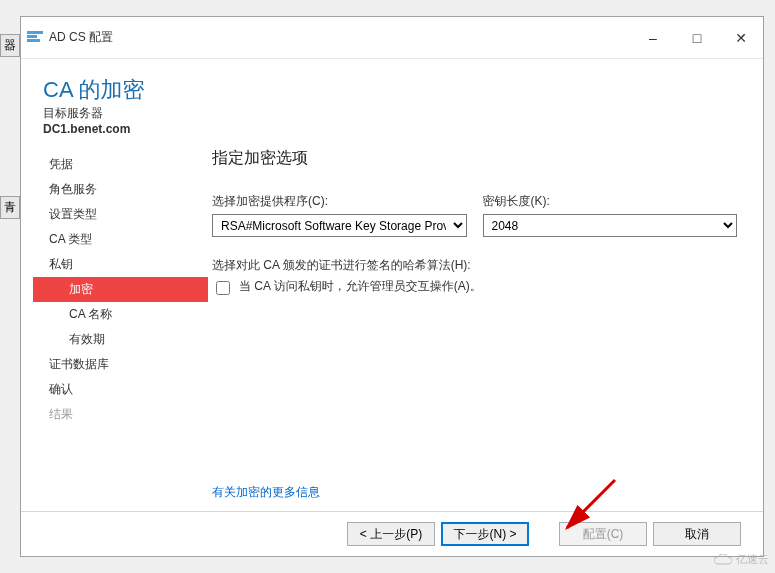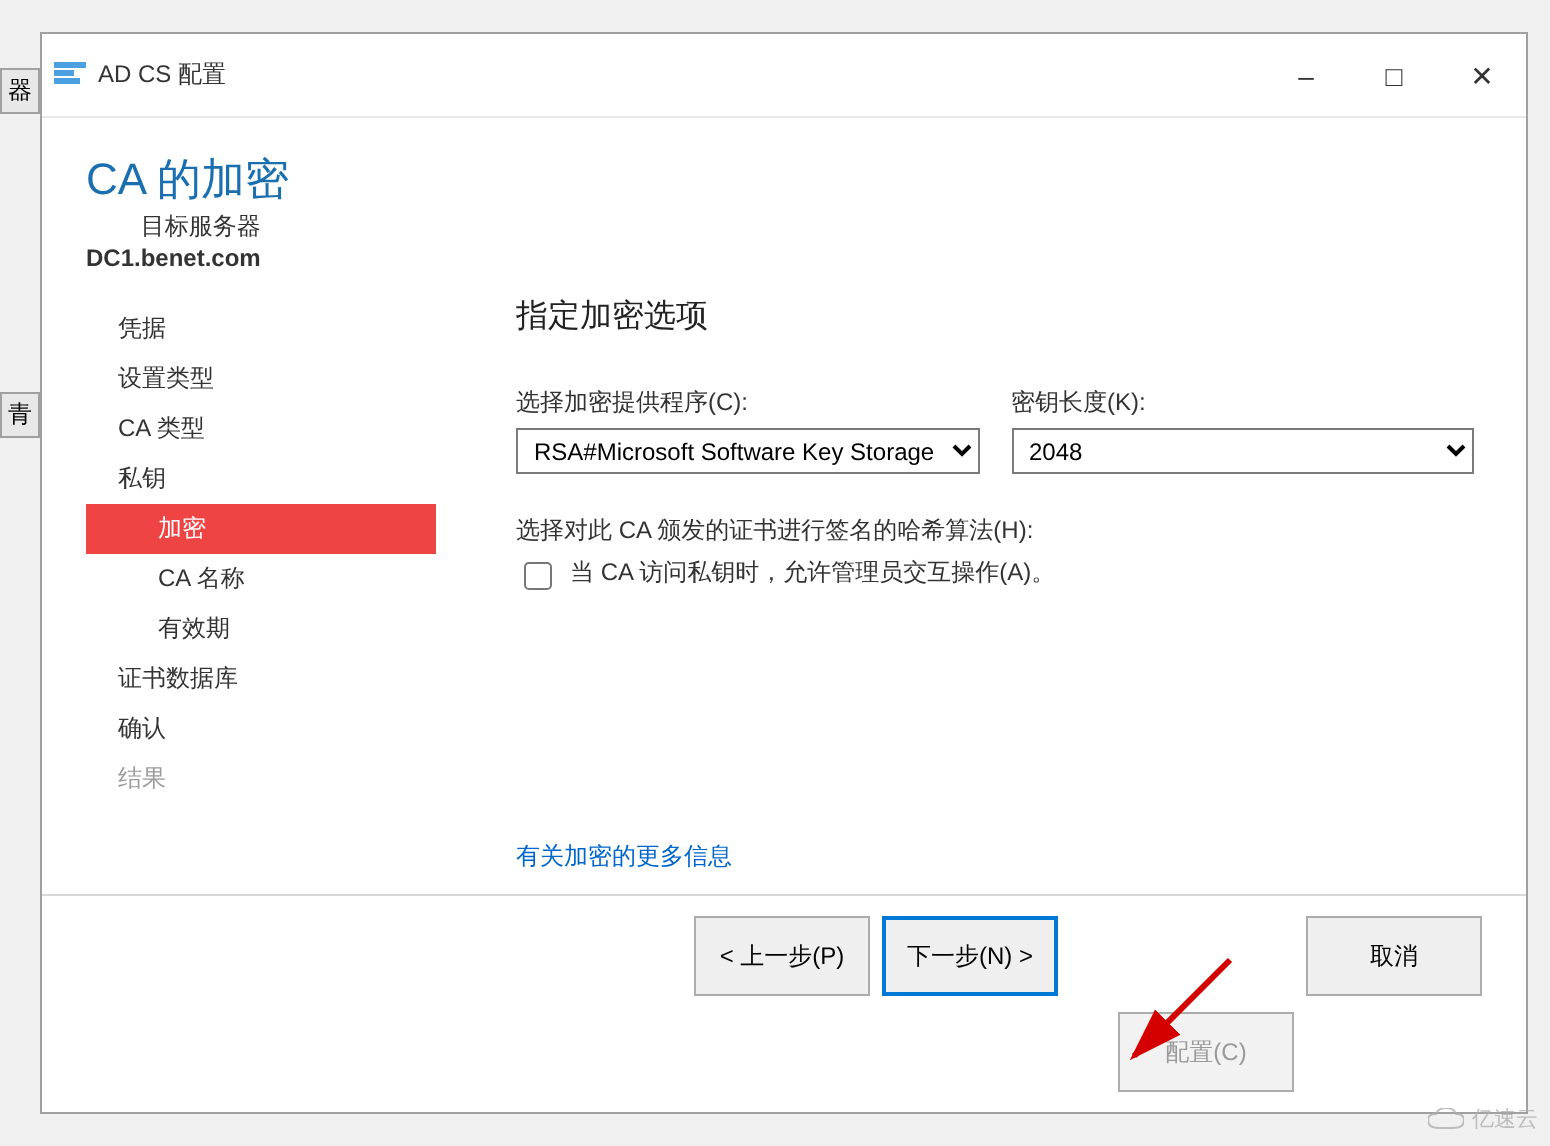--- a/index.html
+++ b/index.html
@@ -6,44 +6,44 @@
 body { margin: 0; background: #f0f0f0; width: 775px; height: 573px; position: relative; overflow: hidden; }
 .window { position: absolute; left: 20px; top: 16px; width: 744px; height: 541px; background: #fff; border: 1px solid #a0a0a0; display: flex; flex-direction: column; }
 .titlebar { height: 42px; display: flex; align-items: center; padding-left: 6px; border-bottom: 1px solid #e8e8e8; font-size: 12px; color: #333; }
 .titlebar .win-icon { width: 16px; height: 14px; margin-right: 6px; }
 .win-icon svg { width: 16px; height: 14px; }
 .titlebar .title-text { flex: 1; }
 .win-controls { display: flex; }
 .win-btn { width: 44px; height: 30px; display: flex; align-items: center; justify-content: center; font-size: 14px; color: #333; cursor: pointer; }
 .header-area { padding: 16px 24px 4px 22px; display: flex; align-items: flex-start; flex-direction: column; }
 .page-title { font-size: 22px; color: #1a6fb0; font-weight: 300; flex: 1; }
-.target-block { text-align: right; font-size: 12px; color: #333; }
+.target-block { font-size: 12px; color: #333; }
 .target-block .srv { font-weight: bold; }
-.content { flex: 1; display: flex; padding: 4px 22px 0 22px; overflow: hidden; gap: 36px; }
+.content { flex: 1; display: flex; padding: 4px 22px 0 12px; overflow: hidden; }
 .sidebar { width: 175px; padding-top: 8px; }
 .sidebar-item { font-size: 12px; color: #333; padding: 4px 0 4px 16px; cursor: pointer; }
 .sidebar-item.sub { padding-left: 36px; }
 .sidebar-item.disabled { color: #9a9a9a; }
 .sidebar-item.active { background: #ef4444; color: #fff; }
 .main { flex: 1; padding: 4px 4px 0 4px; display: flex; flex-direction: column; }
 .section-title { font-size: 16px; color: #222; margin-bottom: 24px; }
 .row { display: flex; gap: 16px; margin-bottom: 4px; }
 .col { flex: 1; display: flex; flex-direction: column; }
 .col-narrow { width: 170px; }
 .field-label { font-size: 12px; color: #333; margin-bottom: 4px; }
 select, input.combo { height: 23px; border: 1px solid #7a7a7a; font-size: 12px; padding: 0 4px; background: #fff; width: 100%; }
 .listbox { border: 1px solid #7a7a7a; height: 90px; overflow-y: scroll; background: #fff; margin-bottom: 14px; }
 .list-item { font-size: 12px; padding: 1px 6px; cursor: default; }
 .list-item.selected { background: #f0f0f0; }
 .check-row { display: flex; align-items: flex-start; gap: 6px; font-size: 12px; color: #333; }
 .check-row input { width: 14px; height: 14px; }
 .link { color: #0066cc; font-size: 12px; margin-top: auto; margin-bottom: 10px; cursor: pointer; }
 .footer { border-top: 1px solid #d8d8d8; padding: 10px 22px; display: flex; justify-content: flex-end; gap: 6px; }
-.btn { min-width: 88px; height: 40px; border: 1px solid #acacac; background: #efefef; font-size: 12px; cursor: pointer; }
-.btn:disabled { color: #9a9a9a; background: #f2f2f2; cursor: default; margin-top: 48px; }
+.btn { min-width: 88px; height: 24px; border: 1px solid #acacac; background: #efefef; font-size: 12px; cursor: pointer; }
+.btn:disabled { color: #9a9a9a; background: #f2f2f2; cursor: default; }
 .btn.default { border: 2px solid #0078d7; }
 .edge-tab { position: absolute; left: 0; width: 20px; background: #e8e8e8; border: 1px solid #a0a0a0; font-size: 12px; text-align: center; padding: 2px 0; }
 .arrow { position: absolute; left: 555px; top: 470px; pointer-events: none; }
 .watermark { position: absolute; right: 6px; bottom: 6px; font-size: 11px; color: #b0b0b0; display: flex; align-items: center; gap: 4px; opacity: 0.8; }
 .spacer { height: 16px; }
 </style>
 </head>
 <body>
 
 <div class="edge-tab" style="top:34px">器</div>
@@ -70,20 +70,21 @@
     <div class="page-title">CA 的加密</div>
     <div class="target-block">
       <div>目标服务器</div>
       <div class="srv">DC1.benet.com</div>
     </div>
   </div>
 
   <div class="content">
     <div class="sidebar" id="sidebar">
         <div class="sidebar-item ">凭据</div>
+        <div class="sidebar-item ">角色服务</div>
         <div class="sidebar-item ">设置类型</div>
         <div class="sidebar-item ">CA 类型</div>
         <div class="sidebar-item ">私钥</div>
         <div class="sidebar-item sub active">加密</div>
         <div class="sidebar-item sub">CA 名称</div>
         <div class="sidebar-item sub">有效期</div>
         <div class="sidebar-item ">证书数据库</div>
         <div class="sidebar-item ">确认</div>
         <div class="sidebar-item disabled">结果</div>
       </div>

